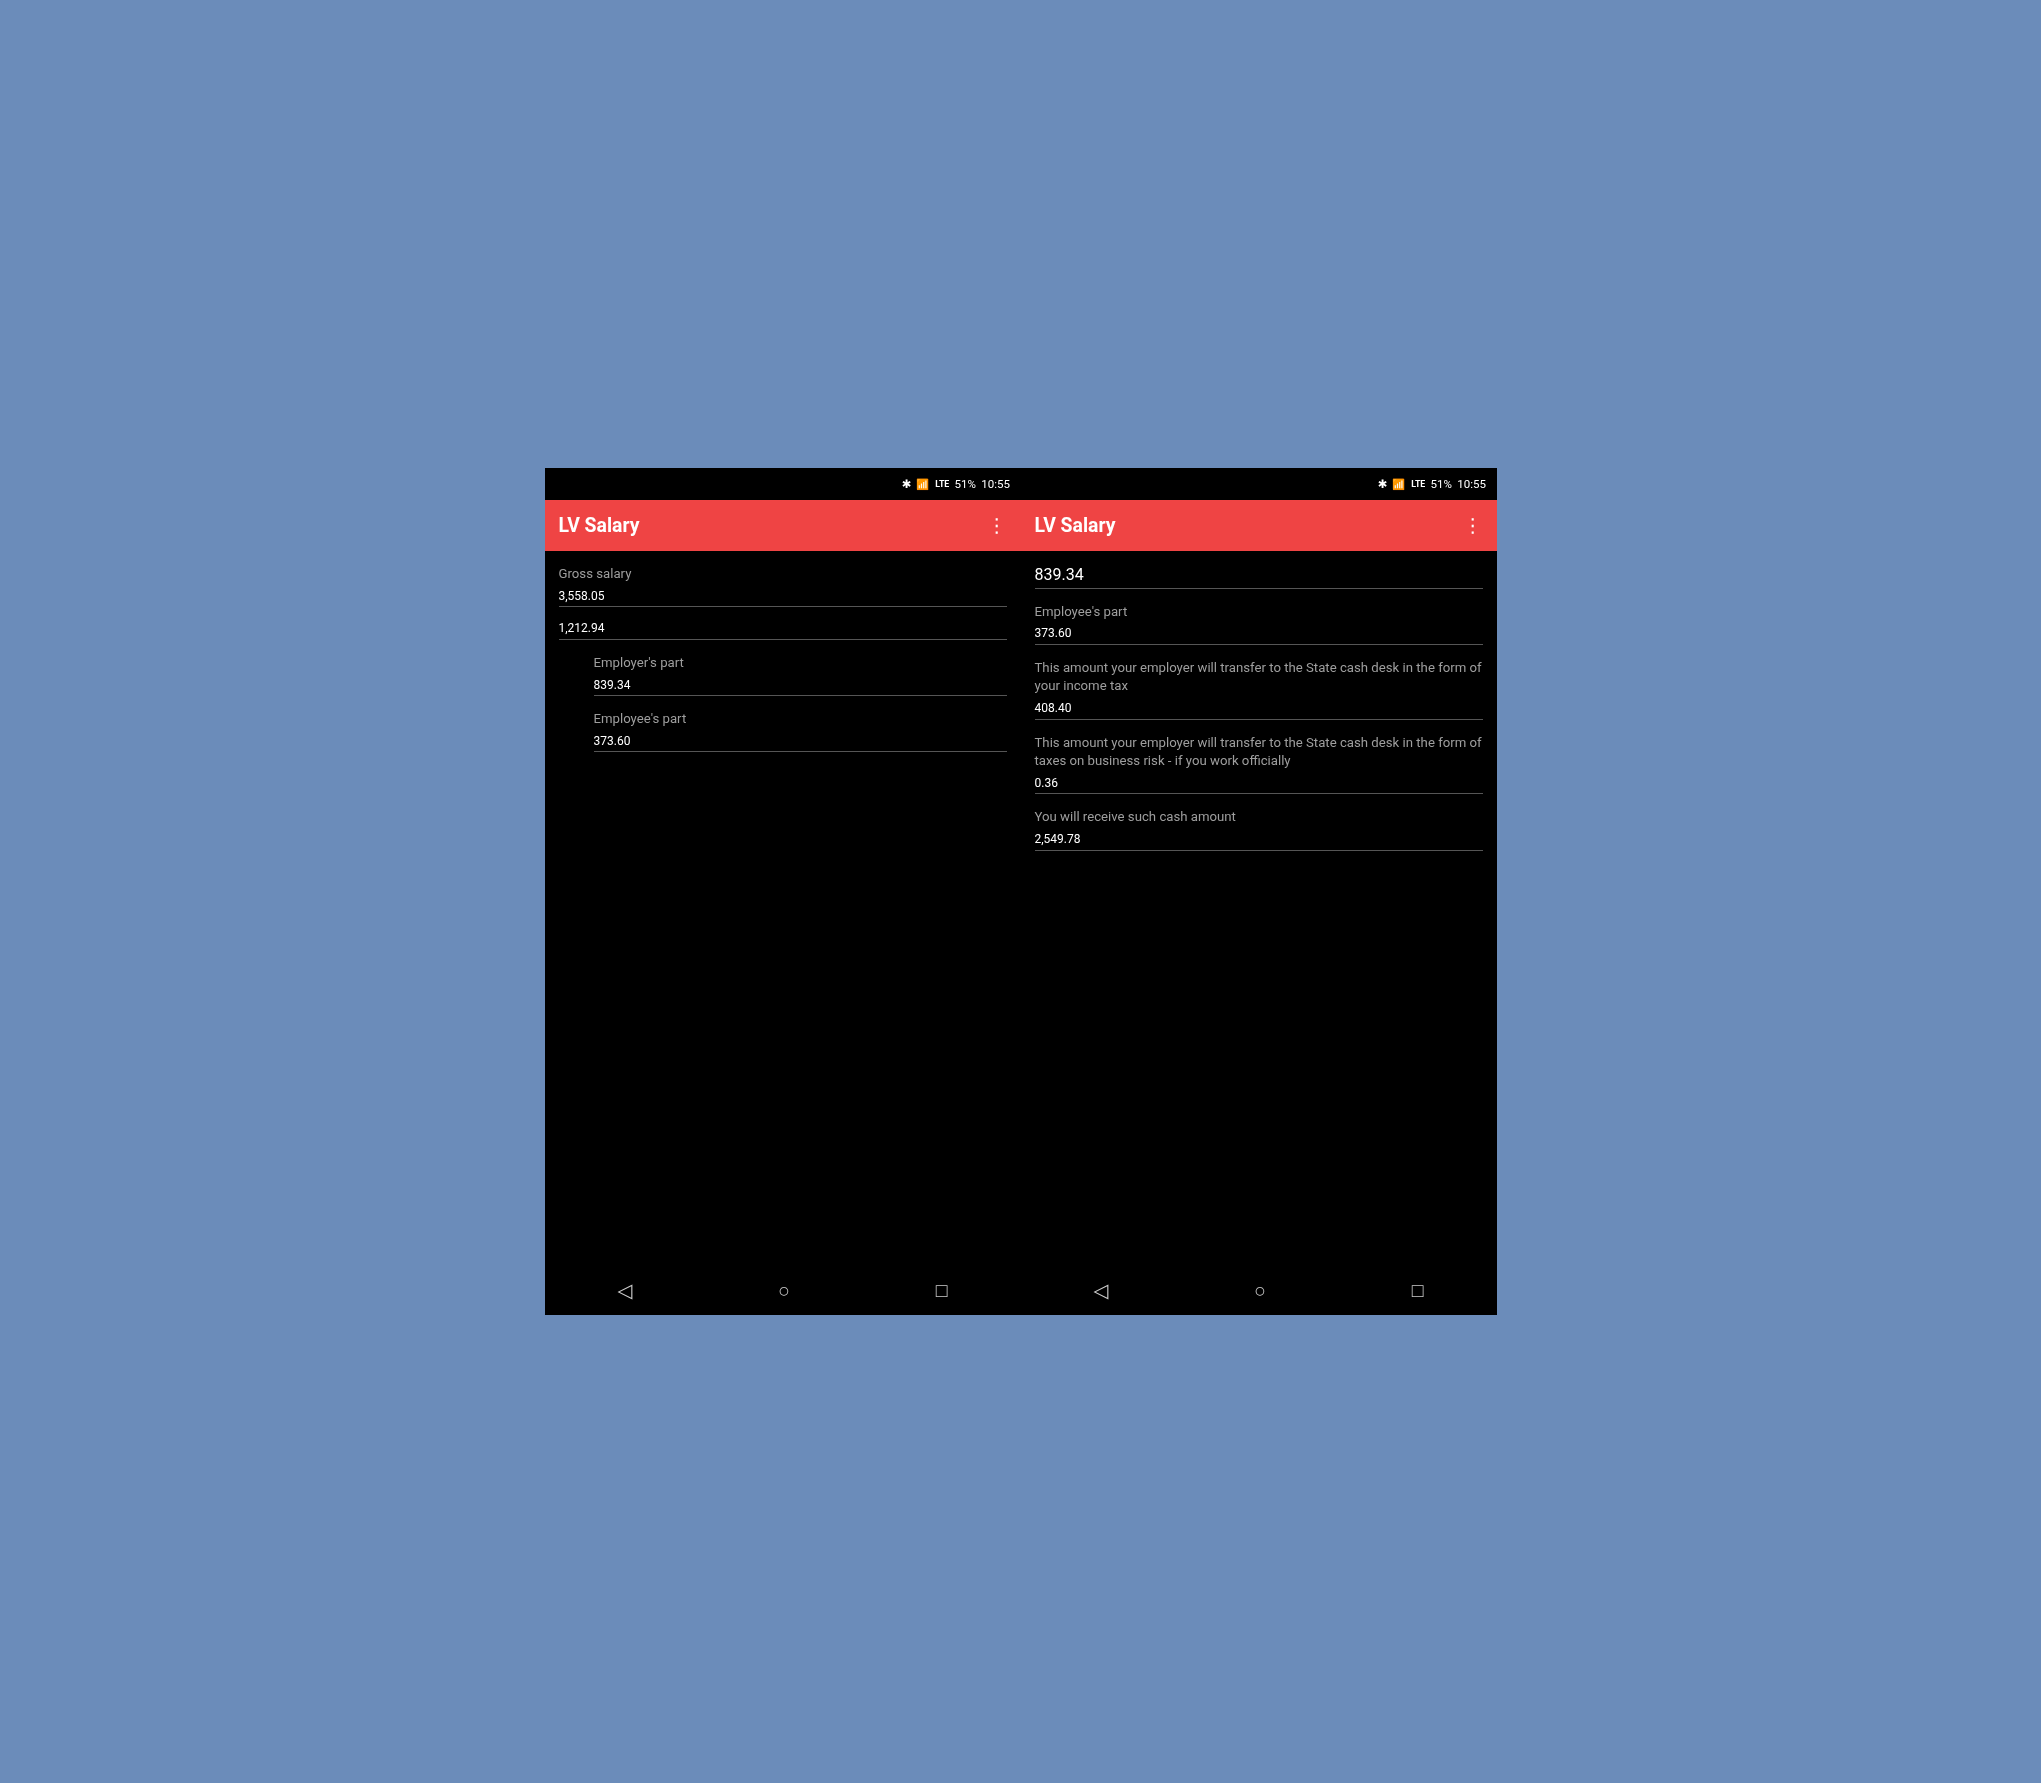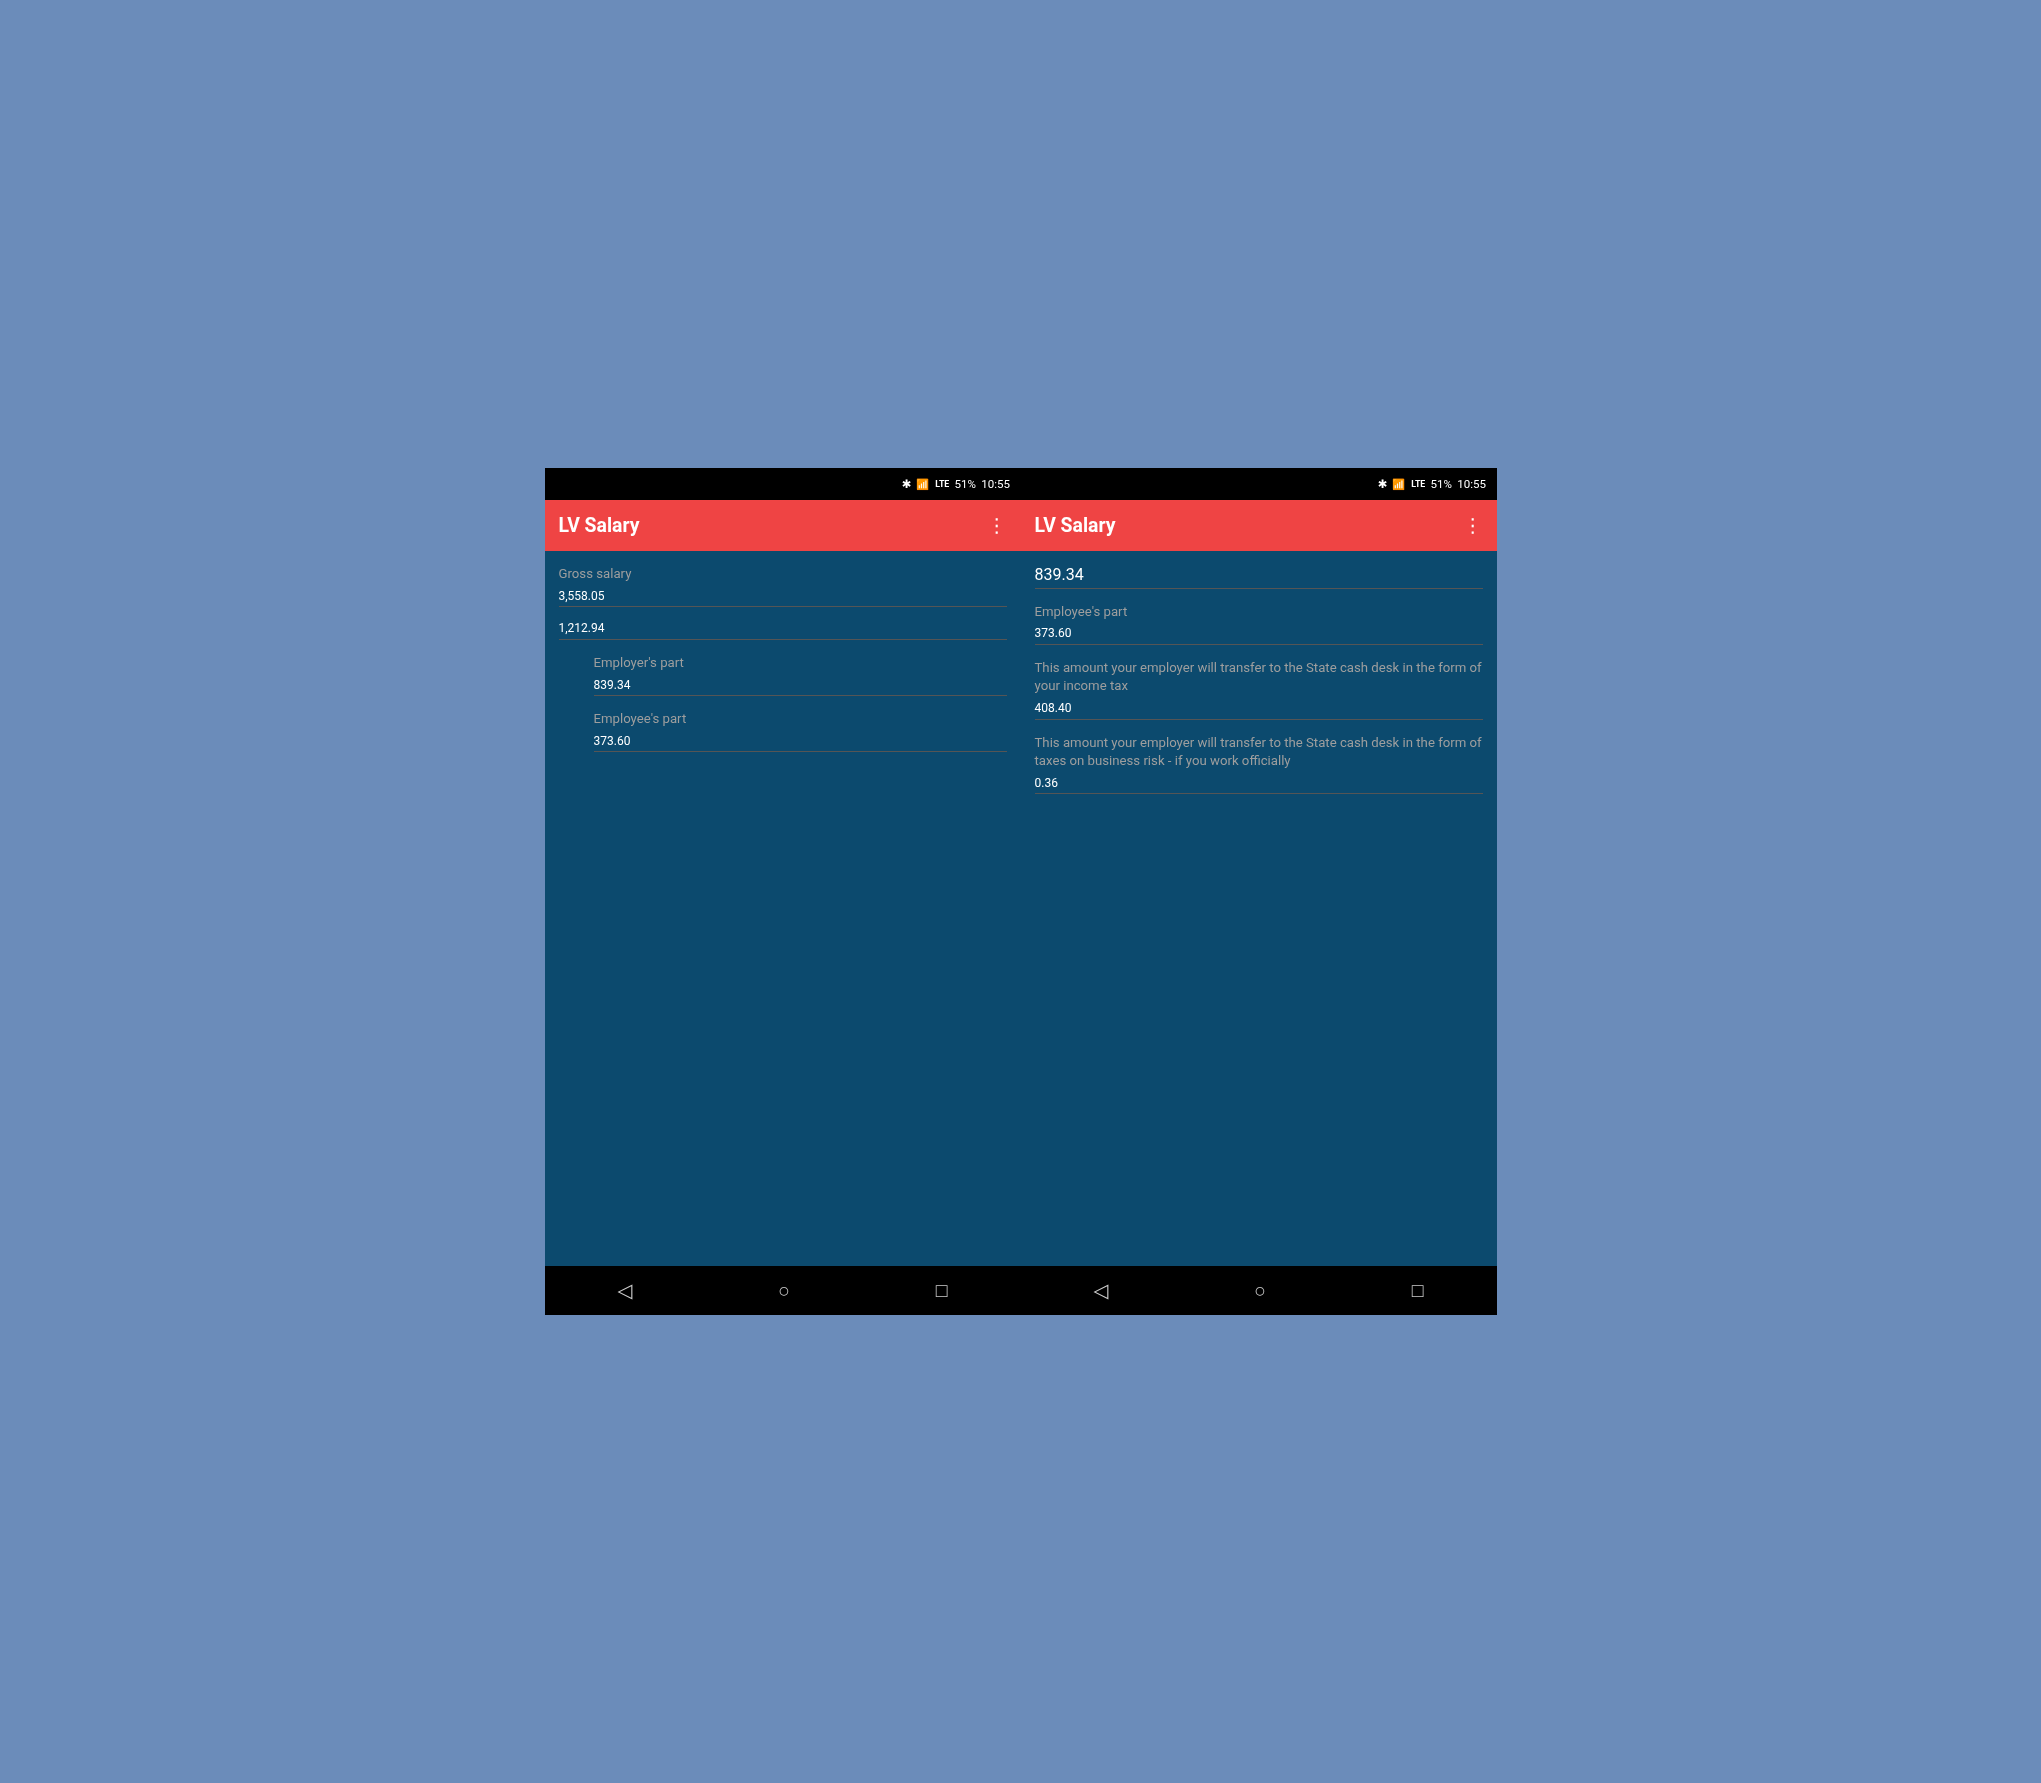--- a/index.html
+++ b/index.html
@@ -55,21 +55,21 @@
     }
     .menu-icon {
       color: #fff;
       font-size: 19.4px;
       cursor: pointer;
     }
     .content {
       flex: 1;
       overflow-y: auto;
       padding: 14px;
-      background: #0c4a6e;
+      background: #000000;
     }
     .field-label {
       color: #9e9e9e;
       font-size: 13.2px;
       margin-bottom: 5.3px;
       line-height: 1.4;
     }
     .field-value {
       color: #fff;
       font-size: 12px;
@@ -207,20 +207,25 @@
         <hr class="field-divider">
       </div>
 
       <div>
         <div class="field-label">This amount your employer will transfer to the State cash desk in the form of taxes on business risk - if you work officially</div>
         <div class="field-value">0.36</div>
         <hr class="field-divider">
       </div>
 
 
+      <div>
+        <div class="field-label">You will receive such cash amount</div>
+        <div class="field-value">2,549.78</div>
+        <hr class="field-divider">
+      </div>
 
     </div>
 
     <div class="nav-bar">
       <span class="nav-btn nav-back"></span>
       <span class="nav-btn nav-home"></span>
       <span class="nav-btn nav-recents"></span>
     </div>
   </div>
 

